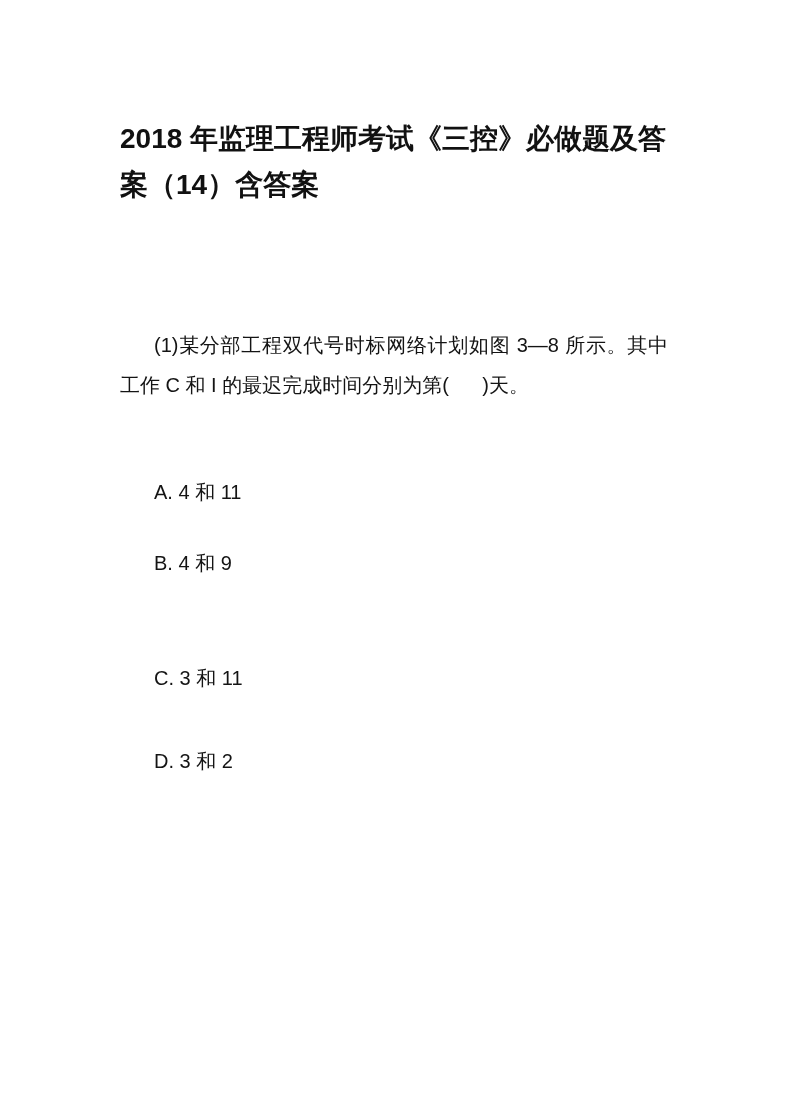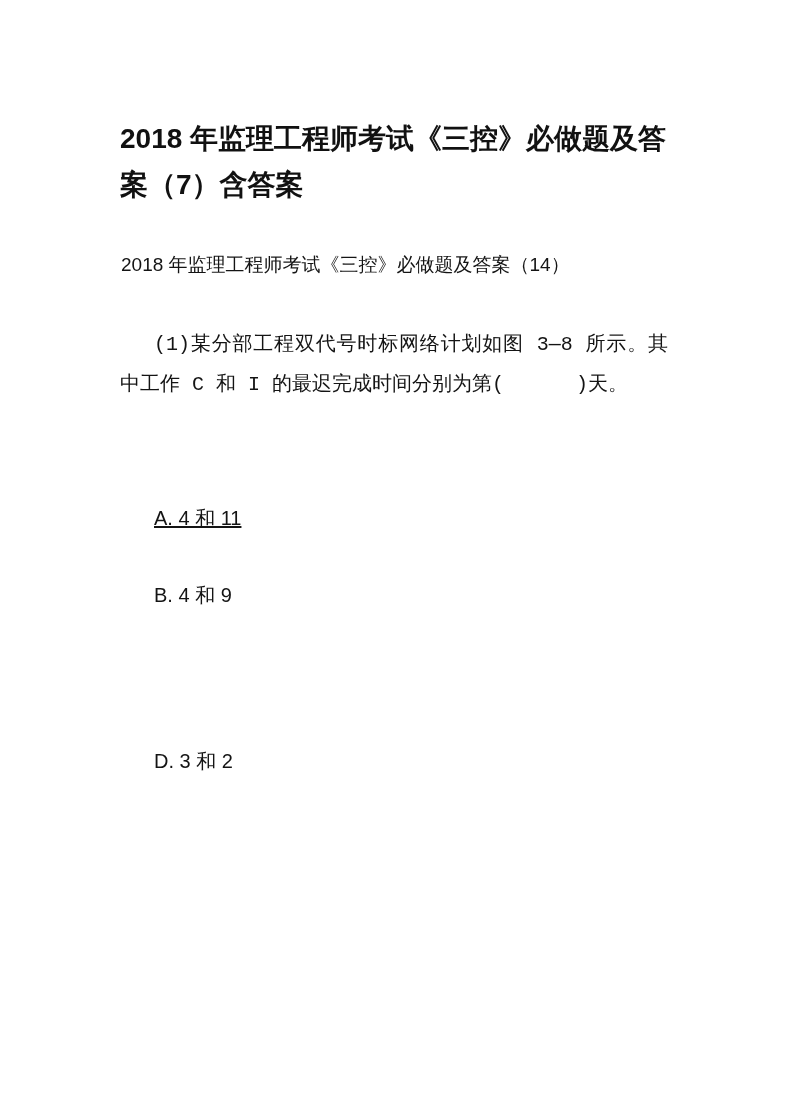--- a/index.html
+++ b/index.html
@@ -36,51 +36,50 @@
     line-height: 26px;
   }
   .question {
     position: absolute;
     left: 120px;
     width: 548px;
     font-size: 20px;
     line-height: 40px;
     text-align: justify;
     text-indent: 34px;
-    font-family: Liberation Mono, monospace;
   }
   .question.q1 { top: 325px; }
   .question.q2 { top: 863px; line-height: 30px; }
   .option {
     position: absolute;
     left: 154px;
     width: 520px;
     font-size: 20px;
     line-height: 28px;
     white-space: nowrap;
   }
-  .opt-a  { top: 504px; text-decoration: underline; }
-  .opt-b  { top: 581px; }
+  .opt-a  { top: 478px; }
+  .opt-b  { top: 549px; }
   .opt-c  { top: 664px; }
   .opt-d  { top: 747px; }
   .opt-2a { top: 952px; left: 148px; }
 </style>
 </head>
 <body>
 
 <div class="page">
 
-  <h1 class="doc-title">2018 年监理工程师考试《三控》必做题及答案（7）含答案</h1>
+  <h1 class="doc-title">2018 年监理工程师考试《三控》必做题及答案（14）含答案</h1>
 
-  <p class="doc-subtitle">2018 年监理工程师考试《三控》必做题及答案（14）</p>
 
   <p class="question q1">(1)某分部工程双代号时标网络计划如图 3—8 所示。其中工作 C 和 I 的最迟完成时间分别为第(&nbsp;&nbsp;&nbsp;&nbsp;&nbsp;&nbsp;)天。</p>
 
   <p class="option opt-a">A. 4 和 11</p>
 
   <p class="option opt-b">B. 4 和 9</p>
 
+  <p class="option opt-c">C. 3 和 11</p>
 
   <p class="option opt-d">D. 3 和 2</p>
 
 
 
 </div>
 
 </body></html>

